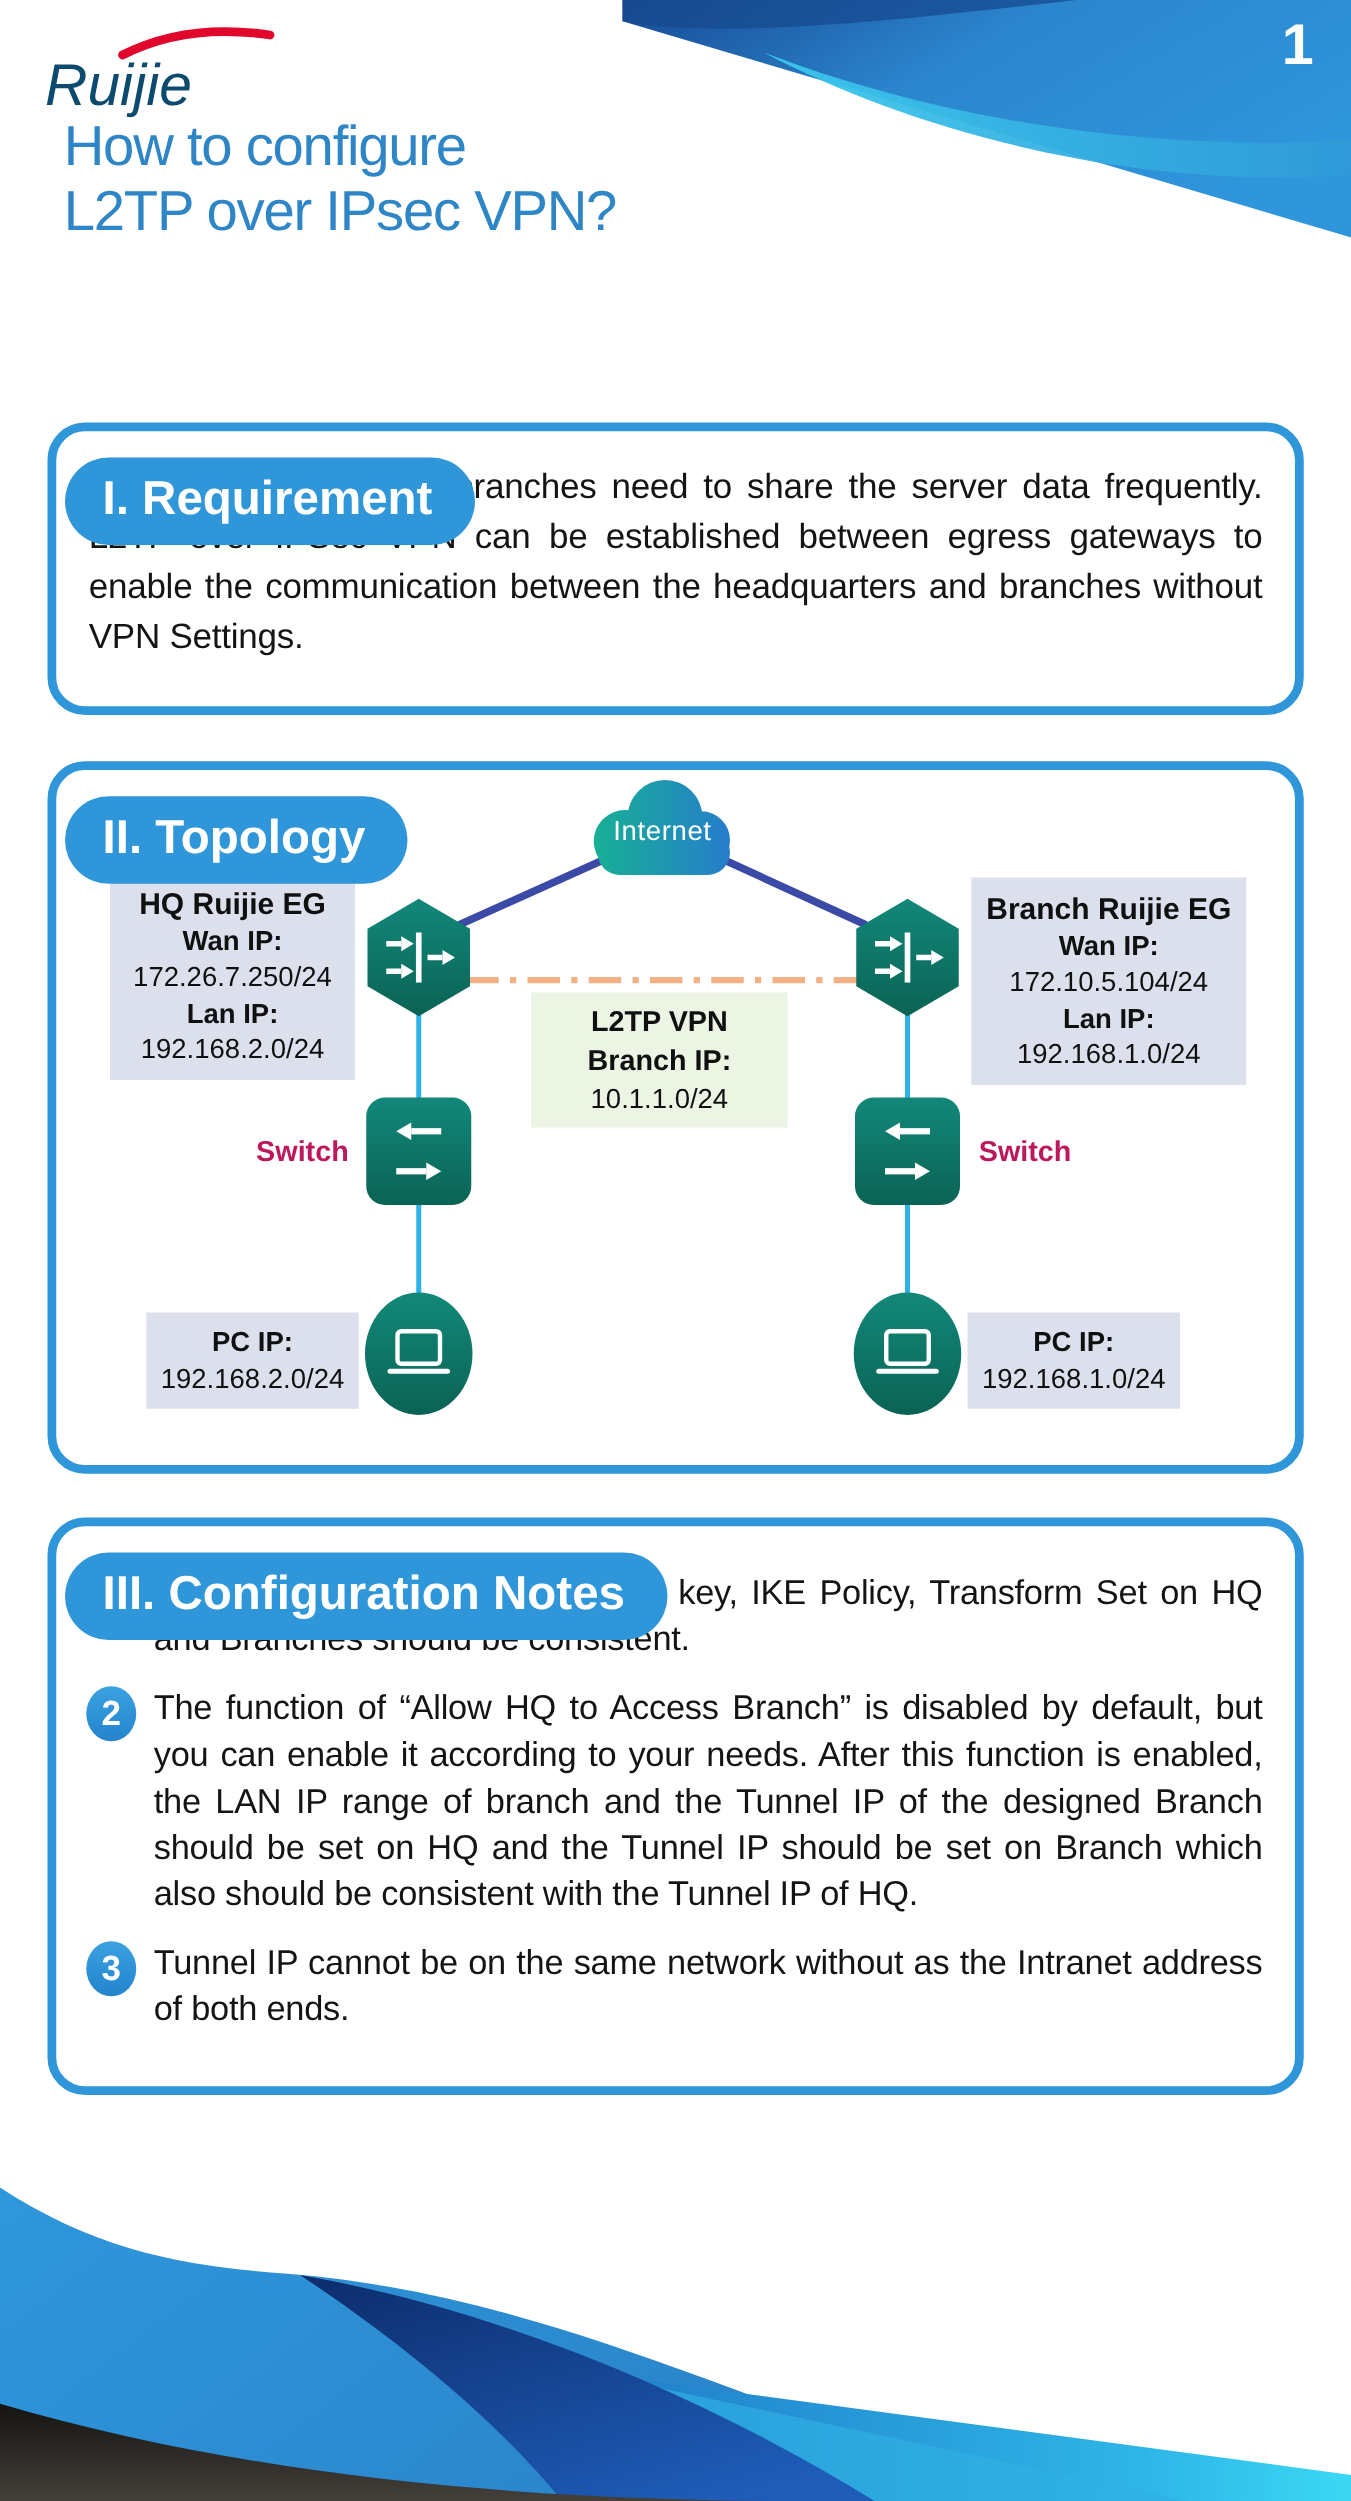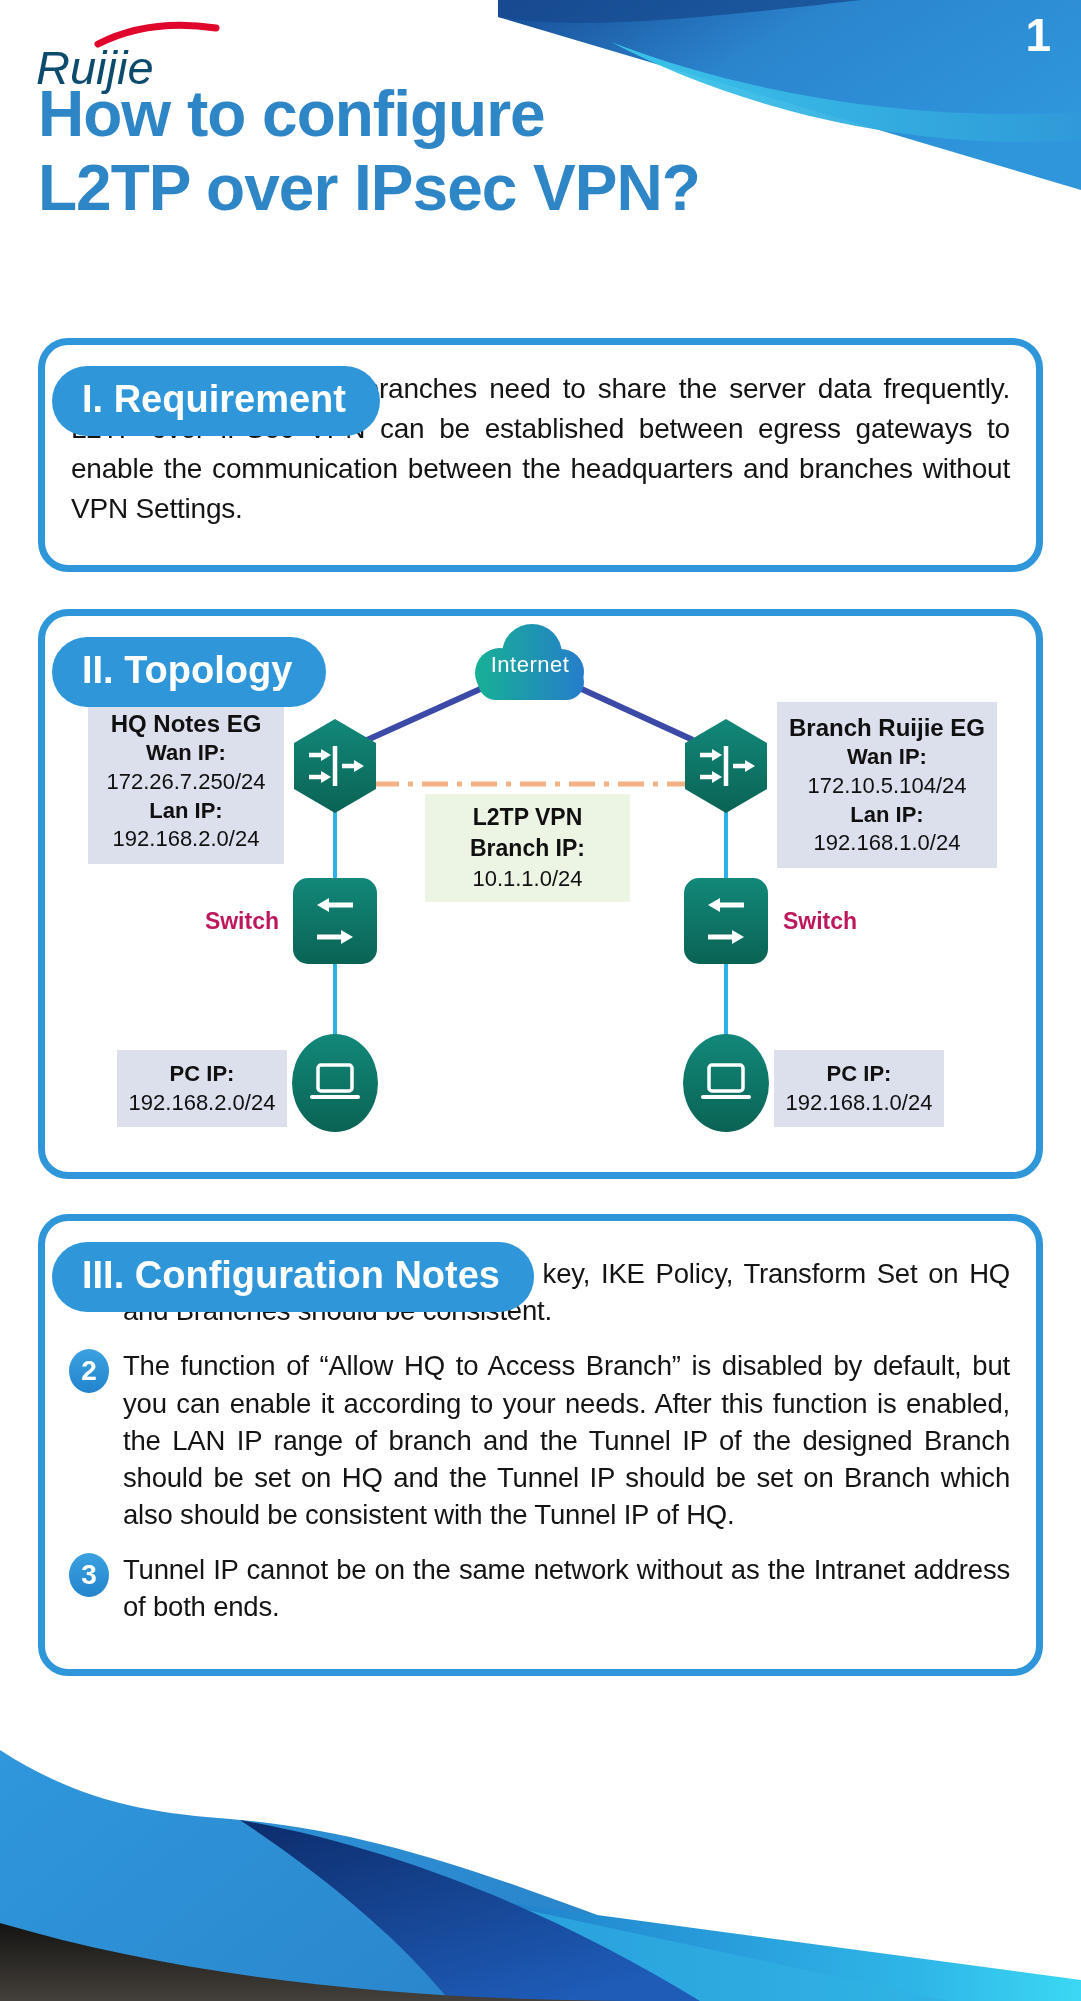--- a/index.html
+++ b/index.html
@@ -19,22 +19,22 @@
   
   .logo{position:absolute;top:16px;left:36px;z-index:2;width:190px;height:72px;}
   .logo-text{
     font-size:47px;font-weight:normal;font-style:italic;color:#0c4a6e;
     letter-spacing:0px;position:absolute;left:0;top:24px;
   }
   .logo-swoosh{position:absolute;left:58px;top:-2px;width:126px;height:34px;}
   
   .header{position:relative;height:268px;z-index:2;}
   .page-title{
-    position:absolute;left:38px;top:78px;margin:0;
-    color:#2e86c6;font-size:64px;line-height:1.15;font-weight:bold;
+    position:absolute;left:38px;top:78px;margin:13px;
+    color:#2e86c6;font-size:45px;line-height:1.15;font-weight:normal;
     letter-spacing:-1px;
   }
   
   .section{position:relative;margin:0 38px;z-index:2;}
   .sec-1{margin-top:70px;}
   .sec-2{margin-top:37px;}
   .sec-3{margin-top:28px;}
   .pill{
     position:absolute;top:0;left:14px;height:70px;z-index:3;
     background:#2e96d9;border-radius:35px;
@@ -246,21 +246,21 @@
           <g transform="translate(681,467)">
             <ellipse cx="0" cy="0" rx="43" ry="49" fill="url(#gTeal)"></ellipse>
             <rect x="-17" y="-18" width="34" height="26" rx="3" fill="none" stroke="#ffffff" stroke-width="3.5"></rect>
             <path d="M-23,14 L23,14" stroke="#ffffff" stroke-width="4" stroke-linecap="round"></path>
           </g>
         </svg>
 
         <span class="internet-label">Internet</span>
 
         <div class="node-label" style="left:43px;top:82px;width:196px;">
-          <div class="t">HQ Notes EG</div>
+          <div class="t">HQ Ruijie EG</div>
           <div class="b">Wan IP:</div>
           <div>172.26.7.250/24</div>
           <div class="b">Lan IP:</div>
           <div>192.168.2.0/24</div>
         </div>
 
         <div class="node-label" style="left:732px;top:86px;width:220px;">
           <div class="t">Branch Ruijie EG</div>
           <div class="b">Wan IP:</div>
           <div>172.10.5.104/24</div>

